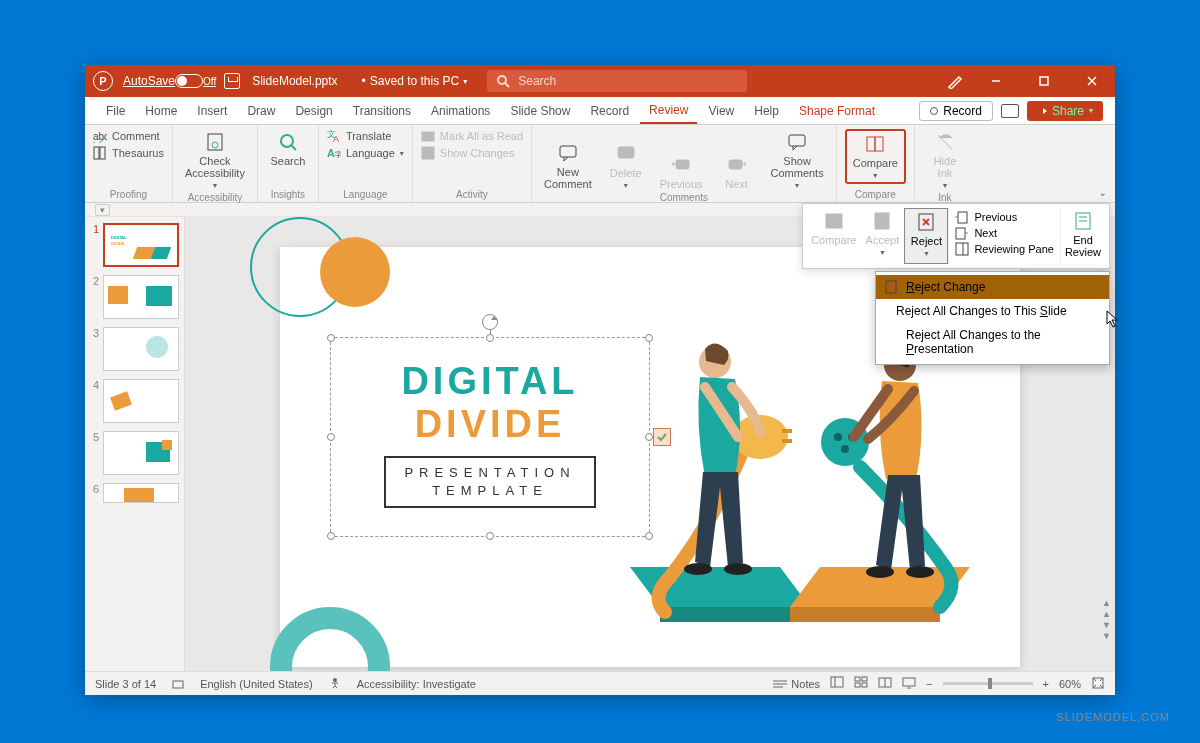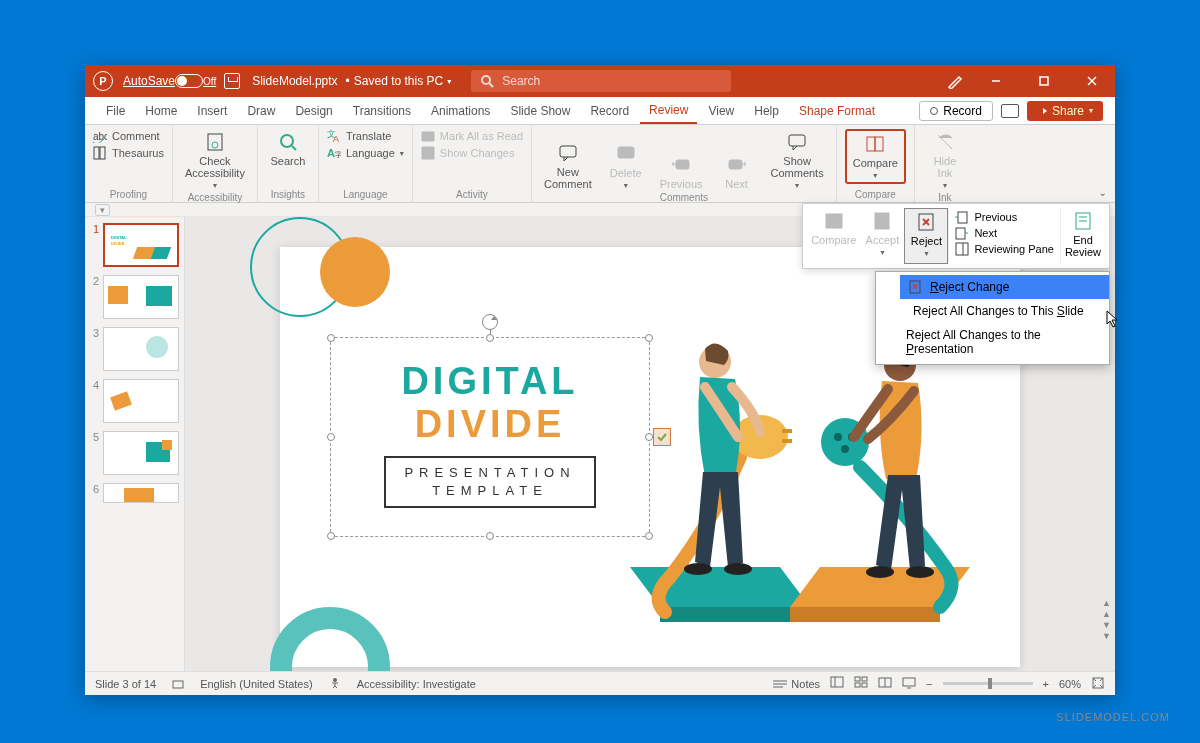--- a/index.html
+++ b/index.html
@@ -8,38 +8,38 @@
   .watermark { position: absolute; right: 30px; bottom: 20px; font-size: 11px; color: #888; letter-spacing: 1px; margin-top: 23px; }
 
   
   .titlebar { height: 32px; background: #c43e1c; display: flex; align-items: center; color: #fff; font-size: 12px; padding: 0 8px; }
   .pp-logo { width: 20px; height: 20px; border: 1.5px solid #fff; border-radius: 50%; display: flex; align-items: center; justify-content: center; font-weight: bold; font-size: 11px; margin-right: 10px; }
   .autosave-toggle { display: flex; align-items: center; gap: 0; margin-right: 8px; text-decoration: underline; }
   .toggle-pill { width: 28px; height: 14px; border: 1px solid #fff; border-radius: 7px; position: relative; }
   .toggle-pill::after { content: ""; position: absolute; left: 1px; top: 1px; width: 10px; height: 10px; background: #fff; border-radius: 50%; }
   .save-icon { width: 16px; height: 16px; border: 1.5px solid #fff; border-radius: 2px; margin-right: 12px; position: relative; }
   .save-icon::before { content: ""; position: absolute; top: 3px; left: 3px; width: 8px; height: 4px; border: 1px solid #fff; border-top: none; }
-  .file-title { margin-right: 4px; }
+  .file-title { margin-right: 20px; }
   .searchbox { margin-left: 20px; width: 260px; height: 22px; background: #d95a3a; border-radius: 3px; display: flex; align-items: center; padding: 0 10px; color: #f0d8d0; gap: 8px; }
   .search-icon-svg { width: 13px; height: 13px; fill: none; stroke: #f0d8d0; stroke-width: 2; }
   .titlebar-right { margin-left: auto; display: flex; align-items: center; gap: 18px; }
   .win-btn { width: 30px; height: 30px; display: flex; align-items: center; justify-content: center; }
   .win-btn svg { width: 12px; height: 12px; stroke: #fff; fill: none; stroke-width: 1.5; }
   .pen-icon { width: 16px; height: 16px; stroke: #fff; fill: none; stroke-width: 1.5; }
 
   
   .tabstrip { height: 28px; background: #fff; border-bottom: 1px solid #d0d0d0; display: flex; align-items: center; padding: 0 12px; font-size: 12px; gap: 2px; }
   .tab { padding: 0 9px; height: 100%; display: flex; align-items: center; color: #555; cursor: pointer; }
   .tab.active { color: #c43e1c; border-bottom: 2px solid #c43e1c; font-weight: 500; }
   .tab.context { color: #c43e1c; }
   .tabstrip-right { margin-left: auto; display: flex; align-items: center; gap: 8px; }
   .record-btn { border: 1px solid #bbb; border-radius: 3px; padding: 2px 10px; display: flex; align-items: center; gap: 5px; font-size: 12px; }
   .record-dot { width: 8px; height: 8px; border: 1px solid #555; border-radius: 50%; }
   .comment-bubble { width: 18px; height: 14px; border: 1px solid #555; border-radius: 2px; position: relative; }
-  .share-btn { background: #c43e1c; color: #fef9c3; border-radius: 3px; padding: 3px 10px; display: flex; align-items: center; gap: 5px; font-size: 12px; }
+  .share-btn { background: #c43e1c; color: #86efac; border-radius: 3px; padding: 3px 10px; display: flex; align-items: center; gap: 5px; font-size: 12px; }
   .share-arrow { width: 10px; height: 10px; fill: #fff; }
 
   
   .ribbon { height: 78px; background: #f3f2f1; border-bottom: 1px solid #d0d0d0; display: flex; font-size: 11px; color: #555; position: relative; }
   .group { display: flex; flex-direction: column; align-items: center; justify-content: space-between; border-right: 1px solid #ddd; padding: 4px 8px 2px; }
   .group-content { display: flex; gap: 8px; align-items: flex-end; }
   .group-label { font-size: 10px; color: #888; margin-top: auto; }
   .big-btn { display: flex; flex-direction: column; align-items: center; gap: 2px; font-size: 11px; cursor: pointer; padding: 2px 4px; min-width: 44px; }
   .big-btn.highlighted { border: 2px solid #c43e1c; border-radius: 3px; padding: 2px 6px; }
   .btn-icon { width: 22px; height: 22px; display: flex; align-items: center; justify-content: center; }
@@ -55,21 +55,21 @@
   
   .sub-ribbon-row { height: 14px; background: #f3f2f1; border-bottom: 1px solid #e5e5e5; padding-left: 10px; display: flex; align-items: center; }
   .qat-chev { font-size: 9px; color: #888; border: 1px solid #ccc; padding: 0 4px; border-radius: 2px; }
   .sub-ribbon { position: absolute; right: 5px; top: 138px; height: 66px; background: #fff; border: 1px solid #ccc; box-shadow: 0 2px 8px rgba(0,0,0,0.15); display: flex; font-size: 11px; z-index: 50; padding: 4px; }
   .sub-ribbon .big-btn.reject-active { border: 1px solid #888; background: #eee; }
   .side-col { display: flex; flex-direction: column; gap: 2px; padding: 2px 6px; border-left: 1px solid #eee; }
 
   
   .dropdown { position: absolute; right: 5px; top: 206px; width: 235px; background: #fff; border: 1px solid #aaa; box-shadow: 0 3px 10px rgba(0,0,0,0.25); font-size: 12px; z-index: 60; padding: 3px 0; }
   .dropdown-item { padding: 5px 14px; display: flex; align-items: center; gap: 8px; cursor: pointer; }
-  .dropdown-item:hover, .dropdown-item.hover { background: #3b82f6; margin-left: 24px; }
+  .dropdown-item:hover, .dropdown-item.hover { background: #a16207; }
   .dropdown-item svg { width: 14px; height: 14px; }
   .dropdown-item.first { padding-left: 8px; }
   .underline-letter { text-decoration: underline; }
   .cursor-arrow { position: absolute; right: -5px; top: 245px; z-index: 70; }
   .cursor-arrow svg { width: 14px; height: 18px; }
 
   
   .workspace { flex: 1; display: flex; background: #e9e8e6; overflow: hidden; }
   .thumb-panel { width: 100px; background: #f3f2f1; border-right: 1px solid #ddd; overflow-y: auto; padding: 6px 4px; }
   .thumb-row { display: flex; gap: 4px; margin-bottom: 8px; }
@@ -443,21 +443,21 @@
 
   <div class="dropdown">
     <div class="dropdown-item first hover">
       <svg>
           <rect x="2" y="1" width="10" height="12" fill="none" stroke="#444"></rect>
           <line x1="5" y1="4" x2="9" y2="9" stroke="#c43" stroke-width="1.5"></line>
           <line x1="9" y1="4" x2="5" y2="9" stroke="#c43" stroke-width="1.5"></line>
         </svg>
       <span><span class="underline-letter">R</span>eject Change</span>
     </div>
-    <div class="dropdown-item" style="padding-left:37px">
+    <div class="dropdown-item" style="padding-left:20px">
       <span>Reject All Changes to This <span class="underline-letter">S</span>lide</span>
     </div>
     <div class="dropdown-item" style="padding-left:30px">
       <span>Reject All Changes to the <span class="underline-letter">P</span>resentation</span>
     </div>
   </div>
   <div class="cursor-arrow">
     <svg viewBox="0 0 14 18">
         <path d="M1 1 L1 14 L4 11 L7 17 L9 16 L6 10 L11 10 Z" fill="#fff" stroke="#000"></path>
       </svg>

